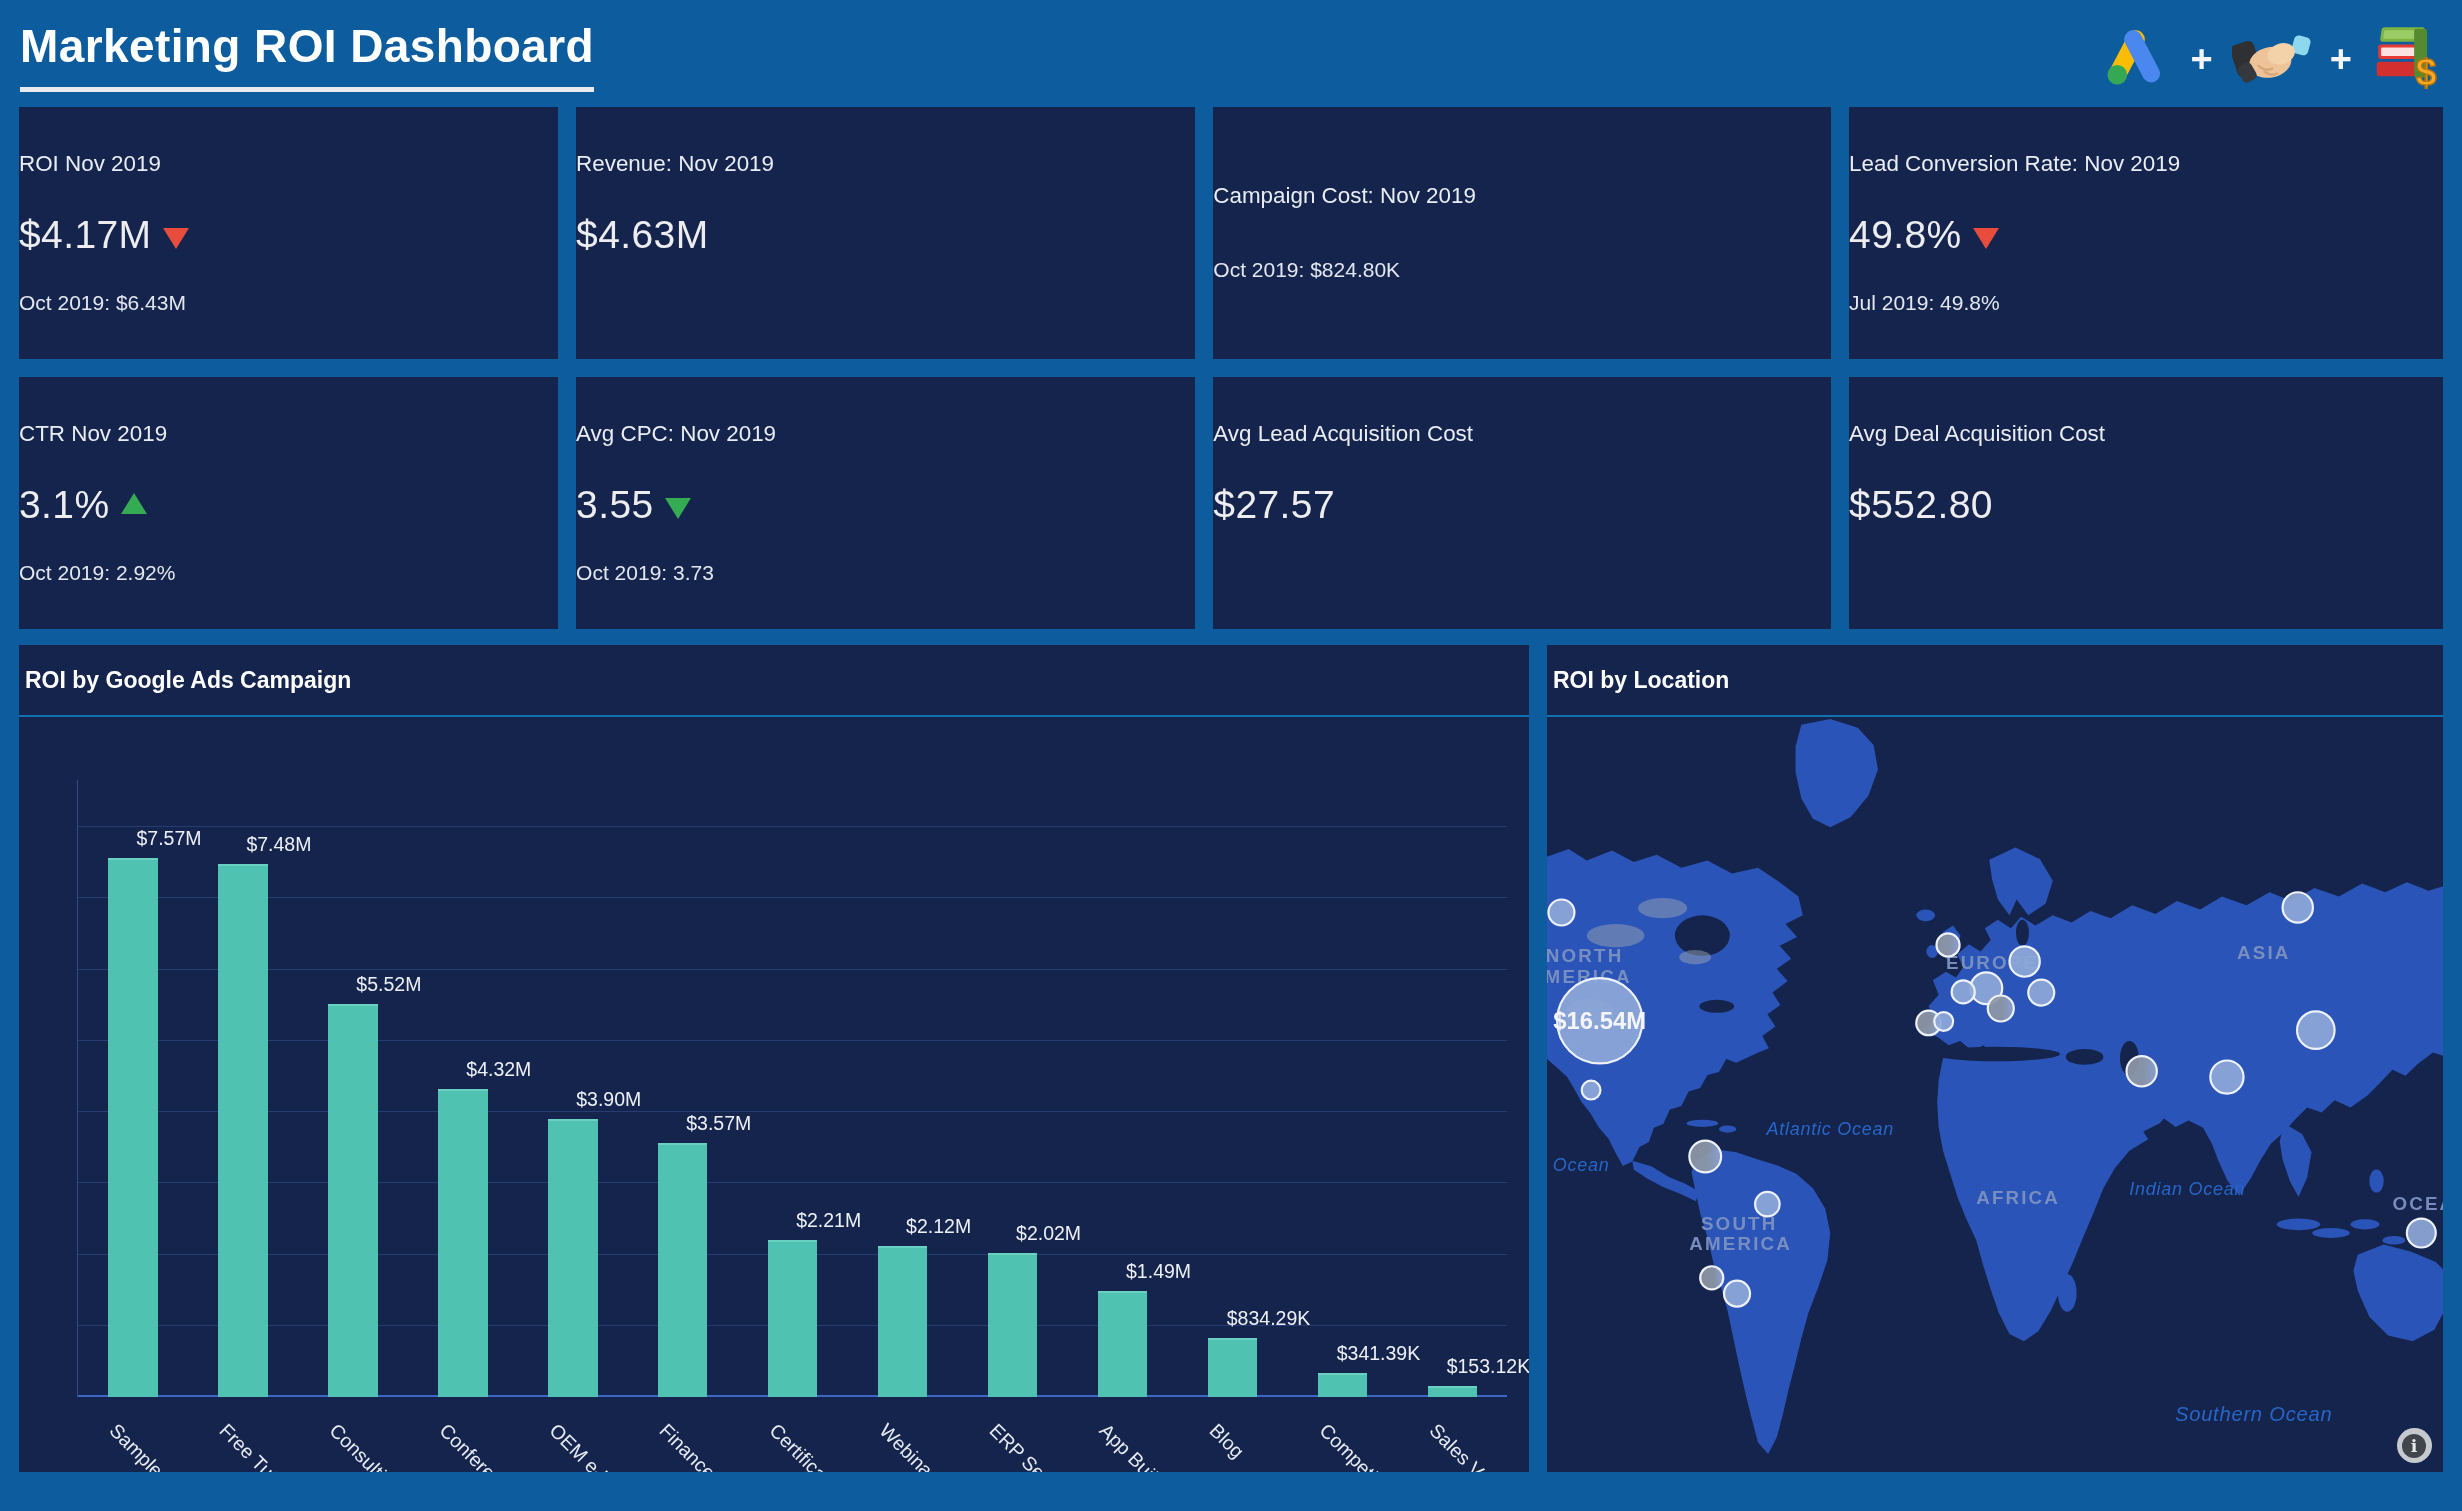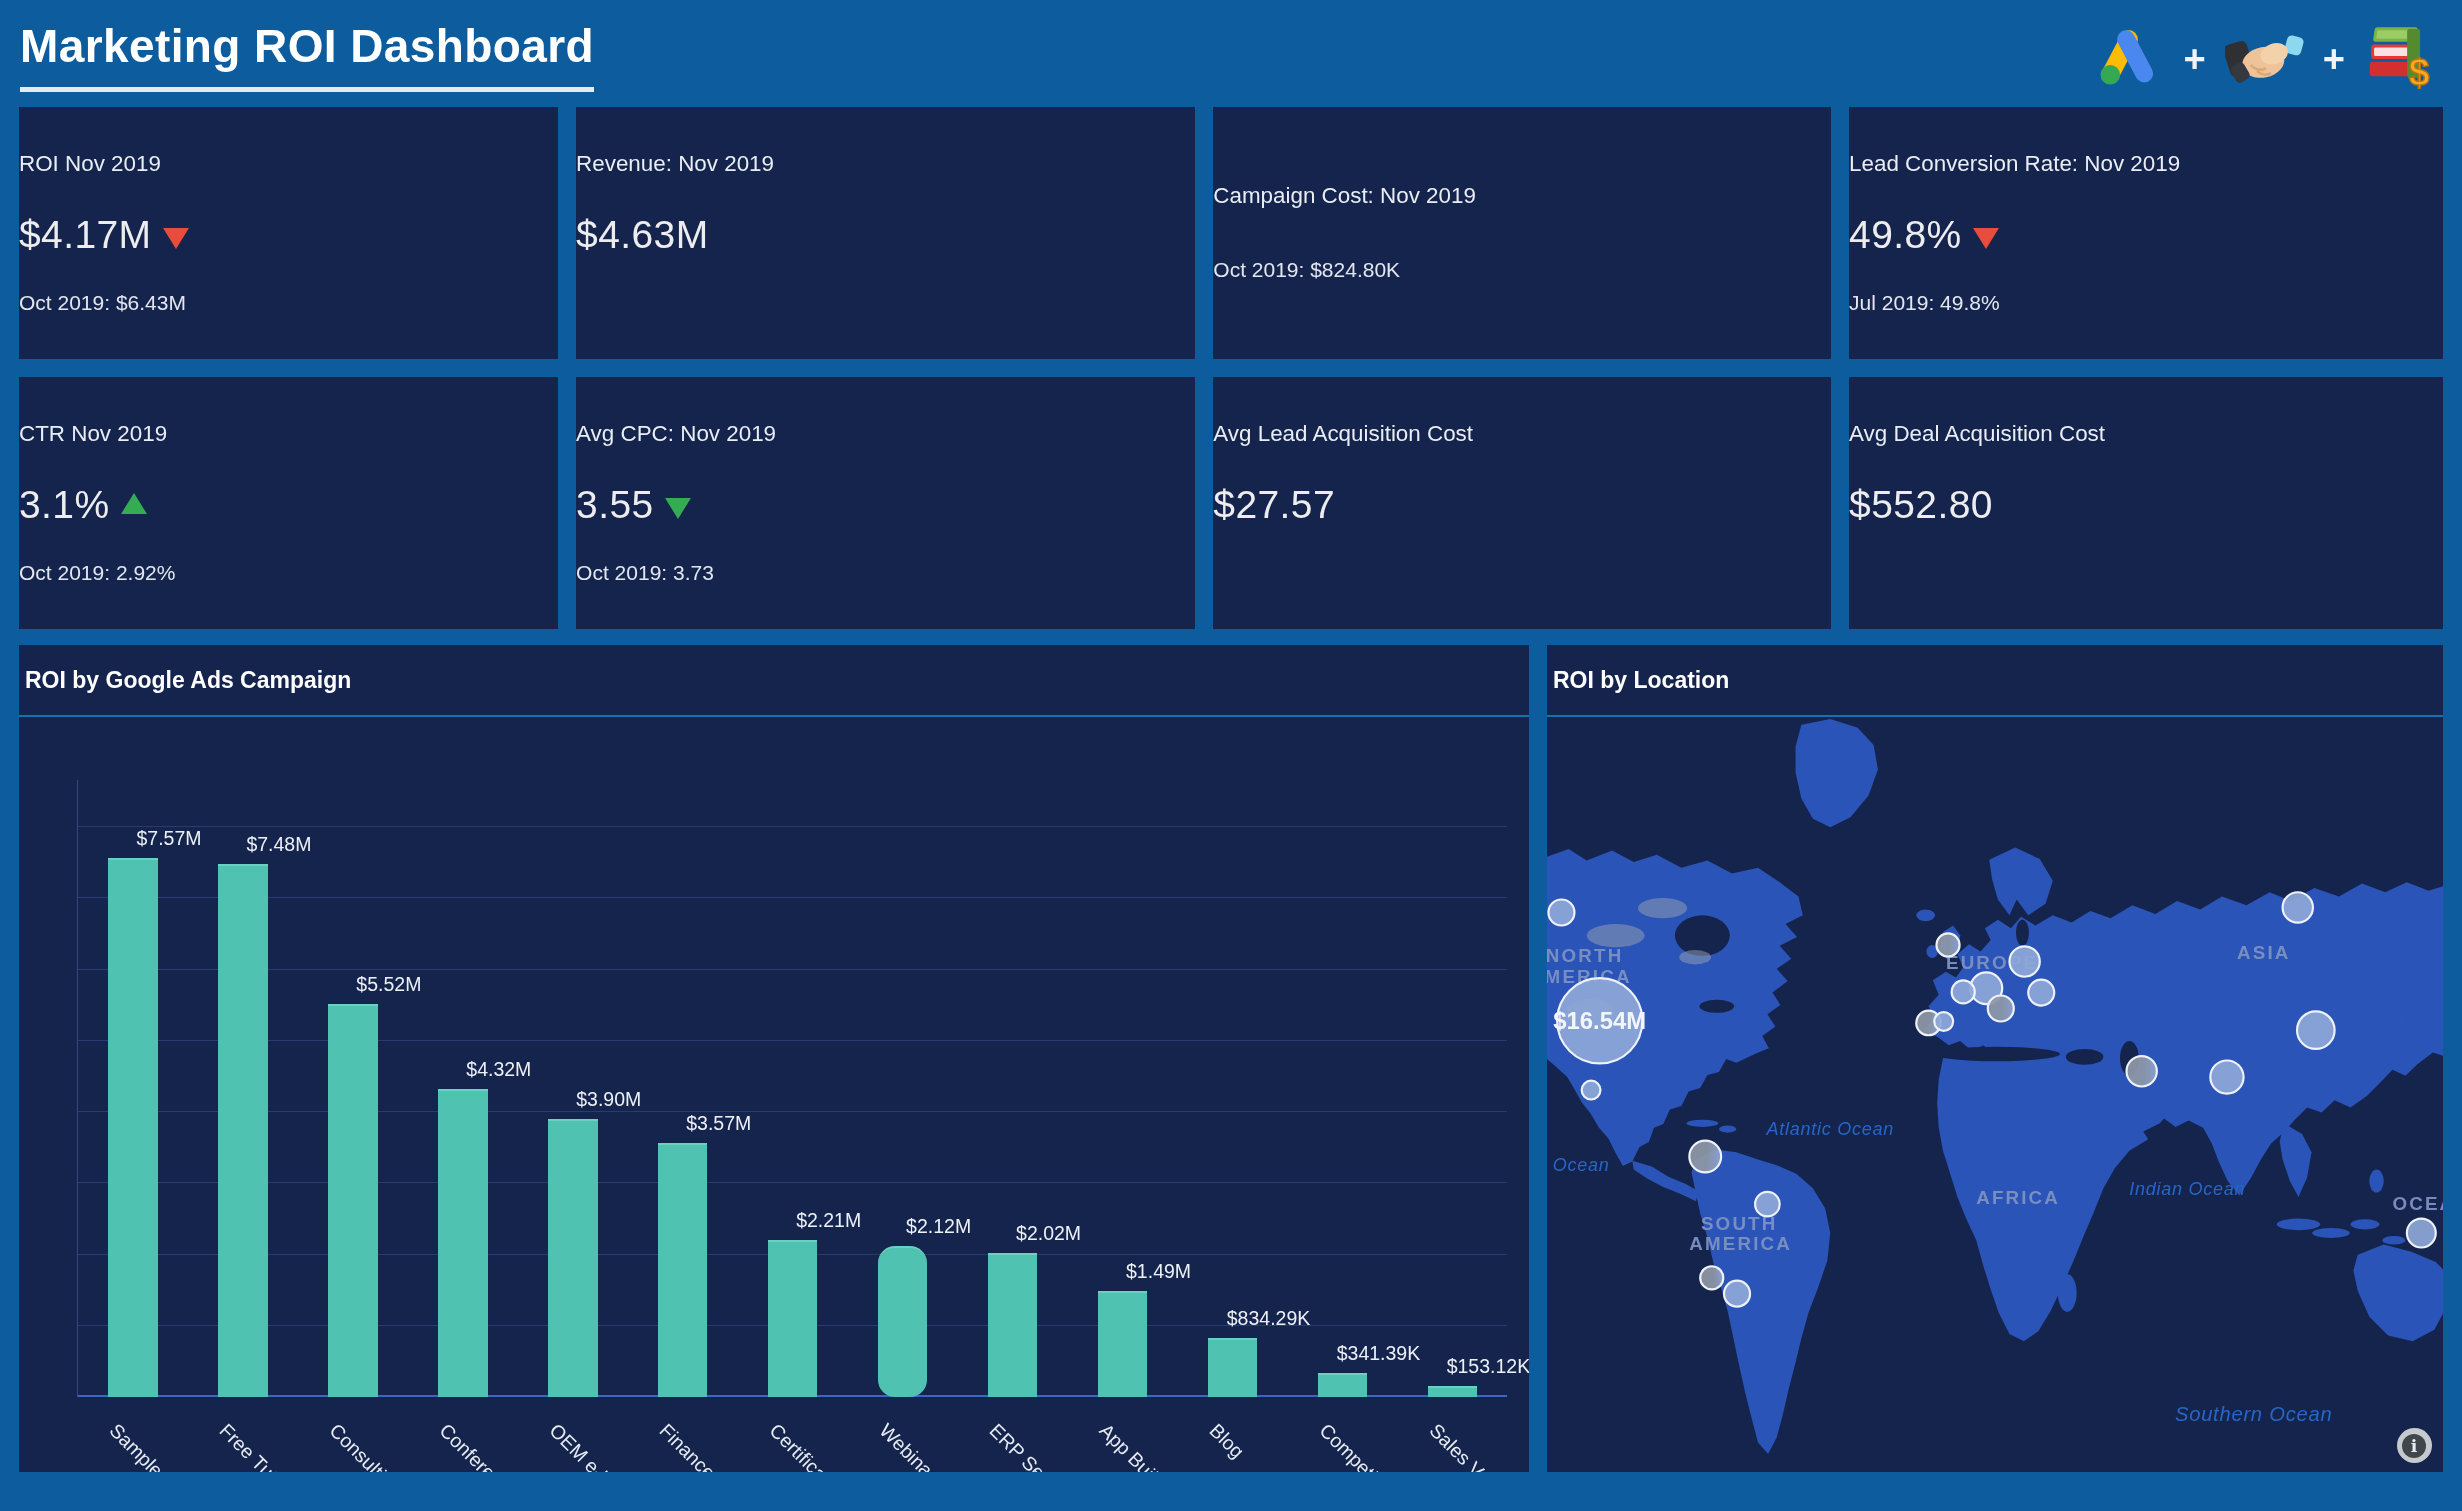--- a/index.html
+++ b/index.html
@@ -1,21 +1,21 @@
 <!DOCTYPE html>
 <html style="font-size:11.5px"><head>
 <meta charset="utf-8">
 <style>
   html,body{margin:0;padding:0;background:#0C5C9E;}
   *{box-sizing:border-box;}
   body{font-family:"Liberation Sans", sans-serif; color:#EDEDEF;}
   .page{position:relative;width:2462px;height:1512px;background:#0C5C9E;overflow:hidden;}
 
   
-  .header{display:flex;justify-content:space-between;align-items:flex-start;height:107px;padding:19px 29px 0 20px;}
+  .header{display:flex;justify-content:space-between;align-items:flex-start;height:107px;padding:19px 22px 0 20px;}
   .title-wrap{display:inline-block;}
   .page-title{font-size:46px;font-weight:700;color:#FFFFFF;letter-spacing:0.4px;}
   .title-underline{height:5px;background:#E8EAED;margin-top:14.4px;width:100%;}
   .header-icons{display:flex;align-items:center;gap:19px;margin-top:4.3px;}
   .plus-sep{font-size:38px;font-weight:700;color:#F2F4F7;line-height:1;}
 
   
   .kpi-grid{display:grid;grid-template-columns:747fr 858fr 856fr 823fr;grid-auto-rows:252px;gap:18px;margin:0 19px;}
   .kpi-card{background:#15244C;display:flex;flex-direction:column;align-items:flex-start;justify-content:center;}
   .kpi-title{font-size:22.4px;font-weight:400;color:#E9EDF4;margin-bottom:26px;}
@@ -210,21 +210,21 @@
                 <div class="bar" style="height: 254px;">
                   <div class="bar-value">$3.57M</div>
                 </div>
               </div>
               <div class="bar-slot">
                 <div class="bar" style="height: 157px;">
                   <div class="bar-value">$2.21M</div>
                 </div>
               </div>
               <div class="bar-slot">
-                <div class="bar" style="height: 151px; border-radius: 17px;">
+                <div class="bar" style="height: 151px;">
                   <div class="bar-value">$2.12M</div>
                 </div>
               </div>
               <div class="bar-slot">
                 <div class="bar" style="height: 144px;">
                   <div class="bar-value">$2.02M</div>
                 </div>
               </div>
               <div class="bar-slot">
                 <div class="bar" style="height: 106px;">

